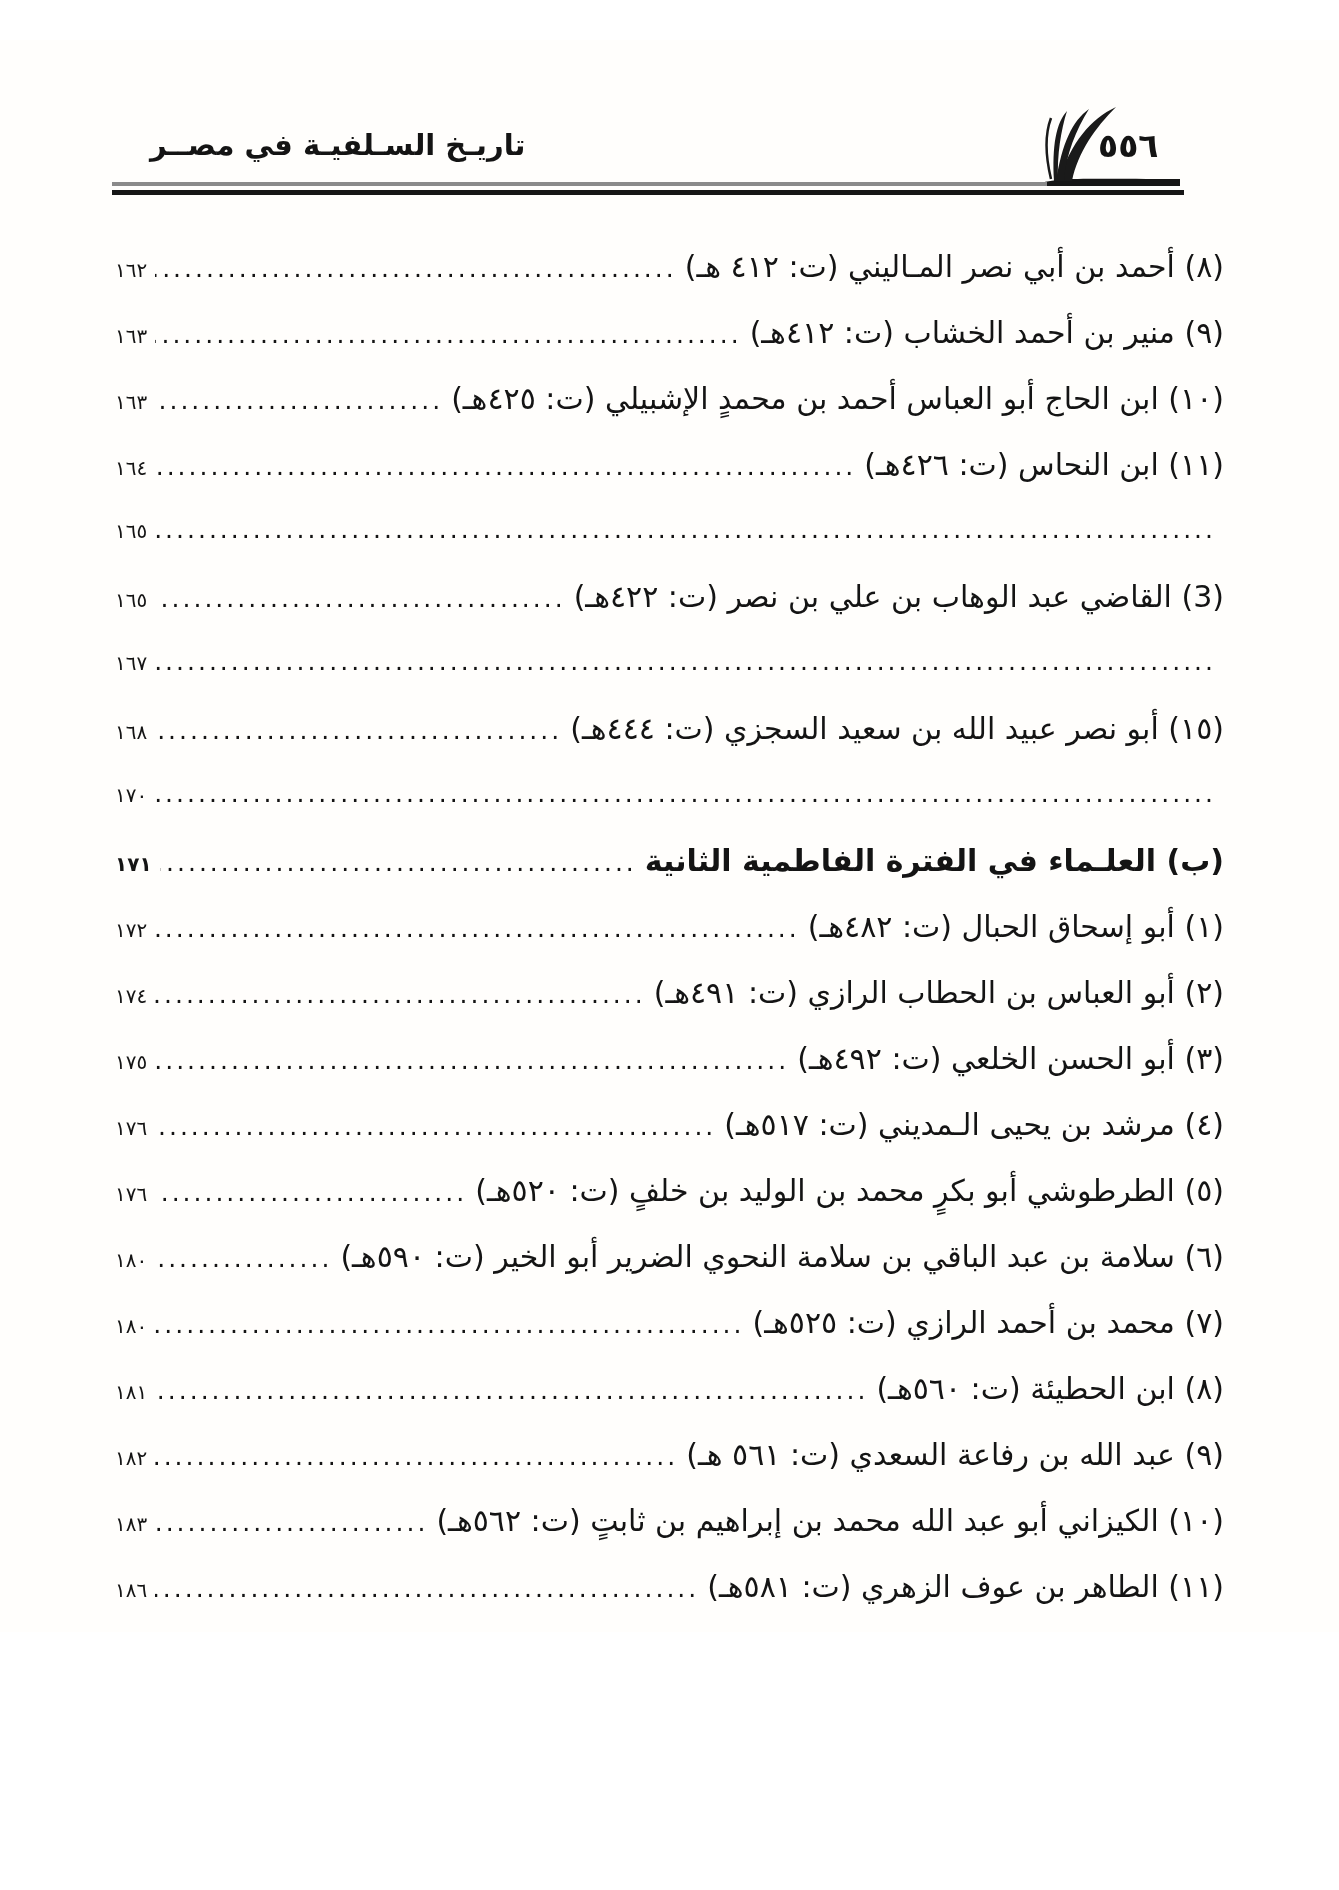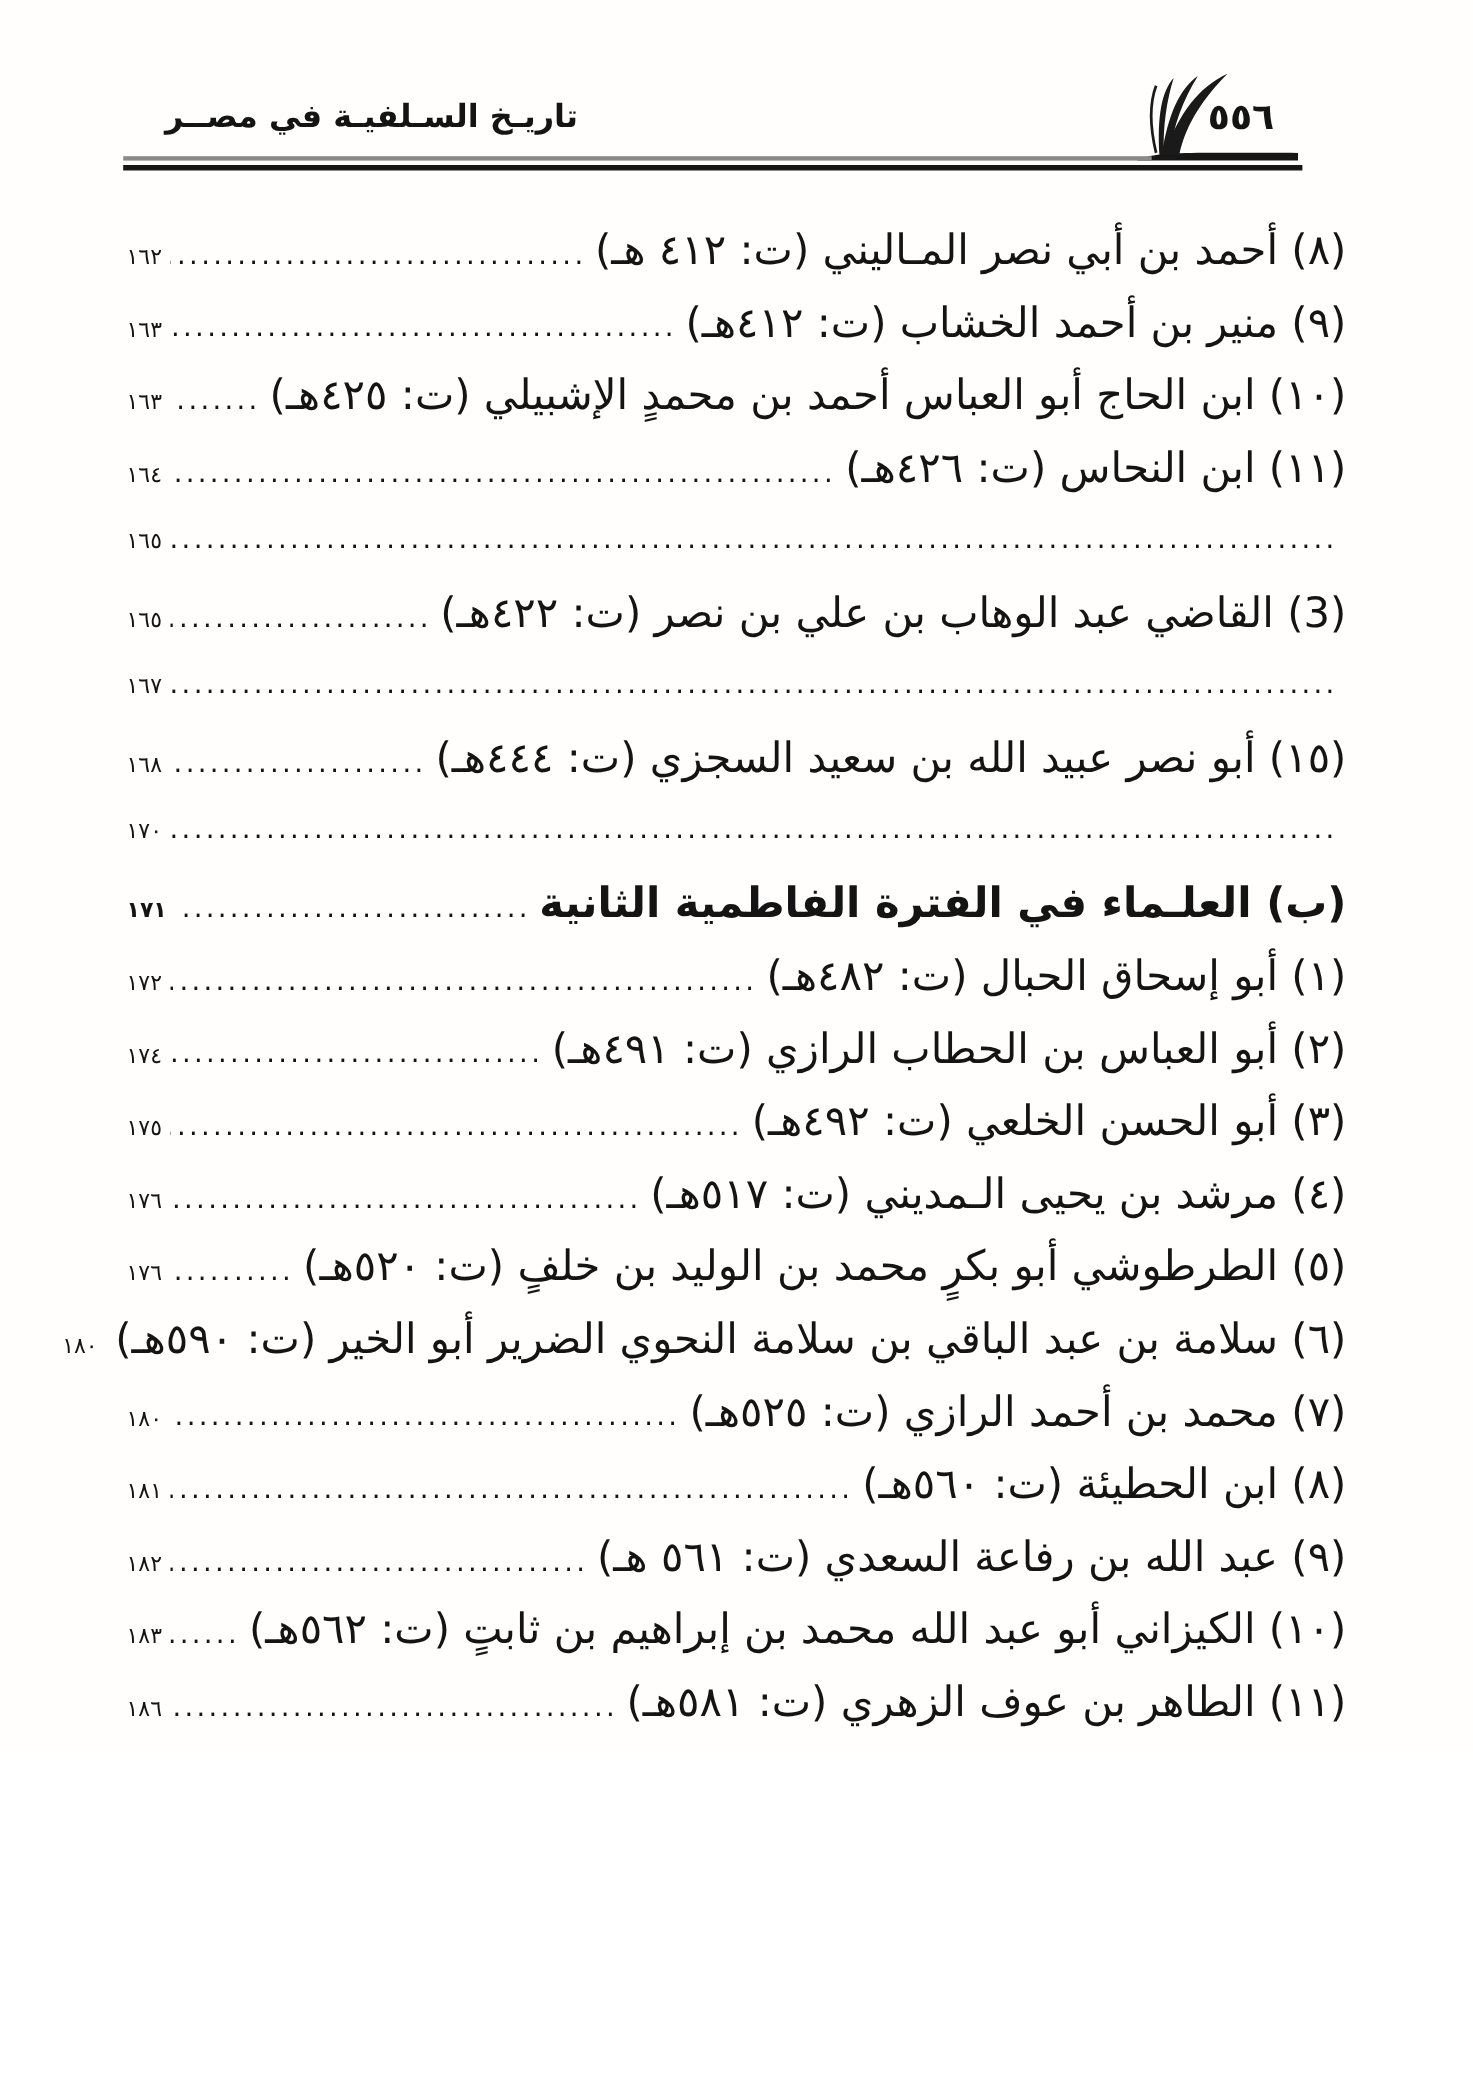--- a/index.html
+++ b/index.html
@@ -5,20 +5,21 @@
   html, body { margin: 0; padding: 0; background: #ffffff; }
   .page {
     position: relative;
     width: 1339px;
     height: 1592px;
     background: #fffefc;
     color: #141414;
     font-family: "DejaVu Sans", sans-serif;
     direction: rtl;
     overflow: hidden;
+    margin-top: 40px;
   }
 
   
   .book-title {
     position: absolute;
     left: 150px;
     top: 88px;
     font-size: 29px;
     font-weight: 700;
     white-space: nowrap;
@@ -64,21 +65,21 @@
     left: 115px;
     right: 115px;
   }
   .row {
     height: 66px;
     display: flex;
     align-items: baseline;
   }
   .lbl {
     white-space: nowrap;
-    font-size: 38px;
+    font-size: 30px;
     line-height: 66px;
     flex: 0 0 auto;
   }
   .dots {
     flex: 1 1 auto;
     min-width: 0;
     overflow: hidden;
     white-space: nowrap;
     margin: 0 8px;
   }

